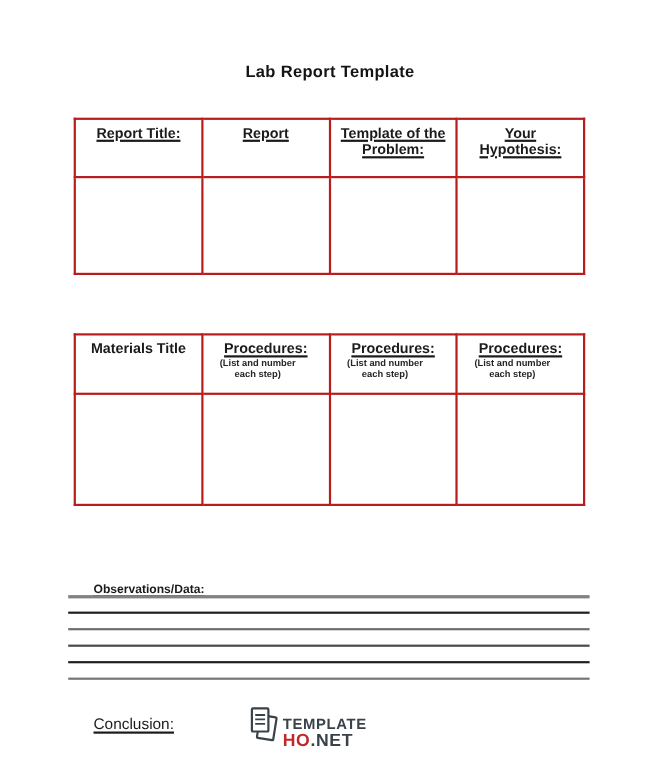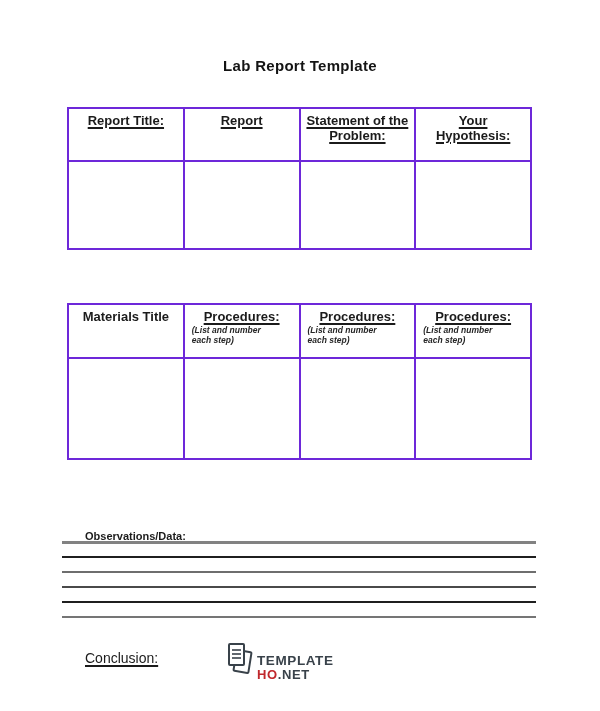--- a/index.html
+++ b/index.html
@@ -29,21 +29,21 @@
   table.grid {
     position: absolute;
     left: 67px;
     width: 465px;
     border-collapse: collapse;
     table-layout: fixed;
   }
   #report-table { top: 107px; }
   #procedures-table { top: 303px; }
   table.grid td {
-    border: 2px solid #6d28d9;
+    border: 2px solid #b91c1c;
     font-size: 13px;
     font-weight: bold;
     vertical-align: top;
     text-align: center;
     padding: 4px 4px 0 4px;
   }
   #report-table tr.head-row td { height: 53px; }
   #report-table tr.body-row td { height: 88px; }
   #procedures-table tr.head-row td { height: 54px; }
   #procedures-table tr.body-row td { height: 101px; }
@@ -56,23 +56,22 @@
   td.mid-cell { vertical-align: middle; padding-bottom: 6px; }
   td.materials-cell {
     vertical-align: middle;
     text-align: left;
     padding-left: 8px;
     padding-bottom: 10px;
     font-size: 14px;
   }
   .proc-note {
     font-size: 8.5px;
-    font-style: italic;
-    font-weight: bold;
-    text-align: left;
+    font-weight: bold;
+    text-align: center;
     line-height: 1.2;
     max-width: 88px;
     padding-left: 3px;
     margin-top: 1px;
     color: #262626;
   }
 
   
   .obs-heading {
     position: absolute;
@@ -108,21 +107,21 @@
     gap: 3px;
   }
   .brand-text { line-height: 1; padding-top: 4px; }
   .brand-line1 {
     font-size: 13.5px;
     font-weight: bold;
     letter-spacing: 0.6px;
     color: #39424a;
   }
   .brand-line2 {
-    font-size: 13px;
+    font-size: 16px;
     font-weight: bold;
     letter-spacing: 0.6px;
     color: #39424a;
     margin-top: 1px;
   }
   .brand-red { color: #c0282c; }
 </style>
 </head>
 <body>
 
@@ -133,21 +132,21 @@
   <table class="grid" id="report-table">
     <tbody>
         <tr class="head-row">
       <td class="mid-cell">
         <span class="ul">Report Title:</span>
       </td>
       <td>
         <span class="ul">Report</span>
       </td>
       <td>
-        <span class="ul">Statement of the Problem:</span>
+        <span class="ul">Template of the Problem:</span>
       </td>
       <td>
         <span class="ul">Your Hypothesis:</span>
       </td>
     </tr>
     <tr class="body-row">
       <td></td>
       <td></td>
       <td></td>
       <td></td>

